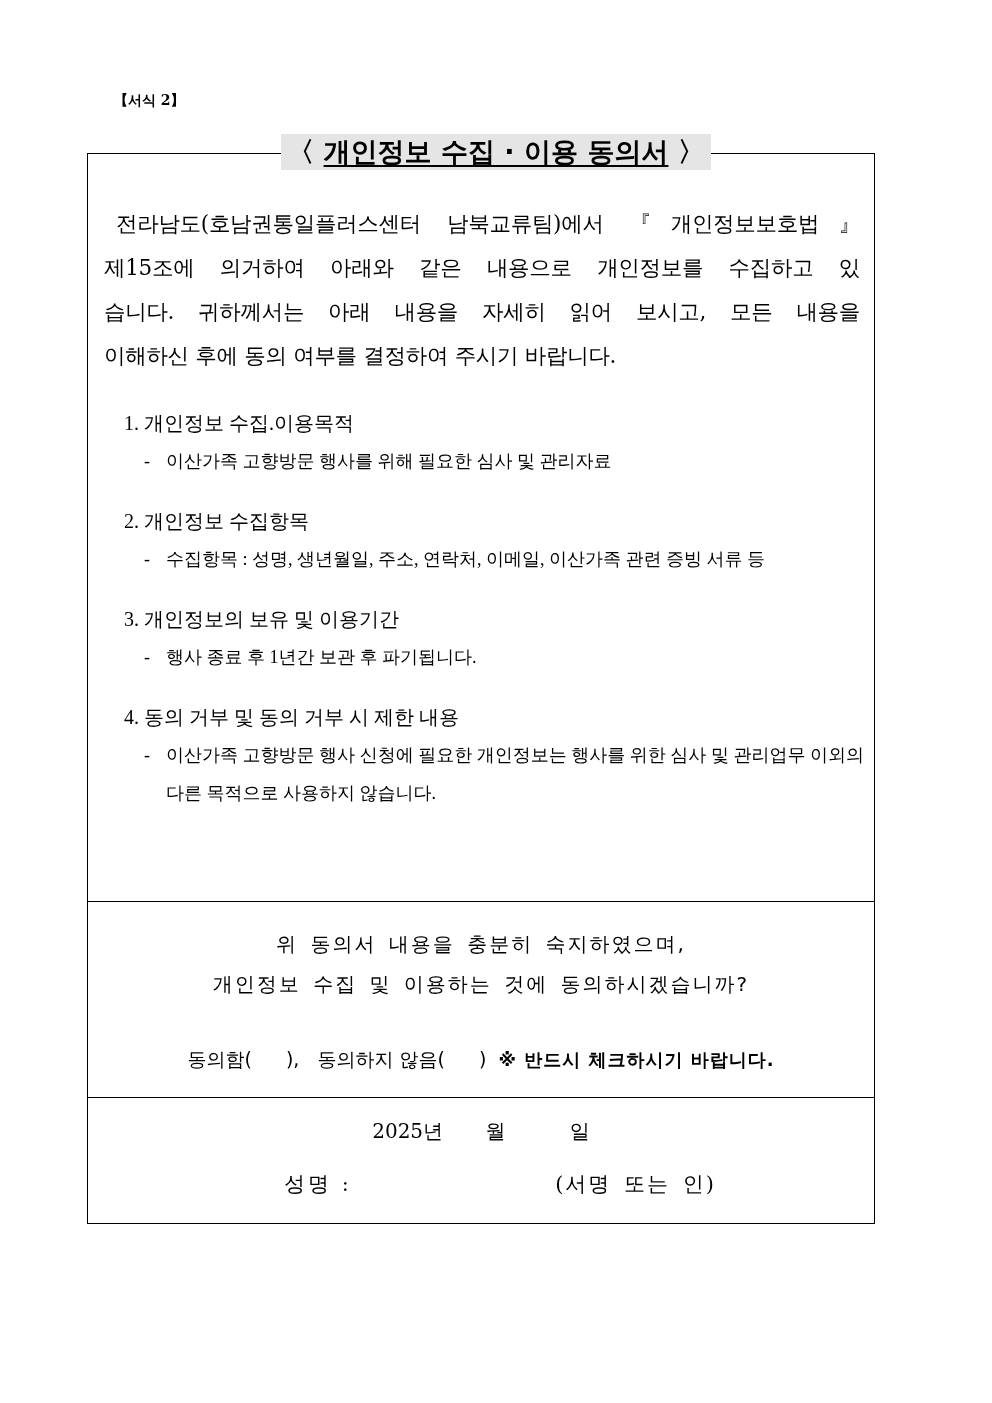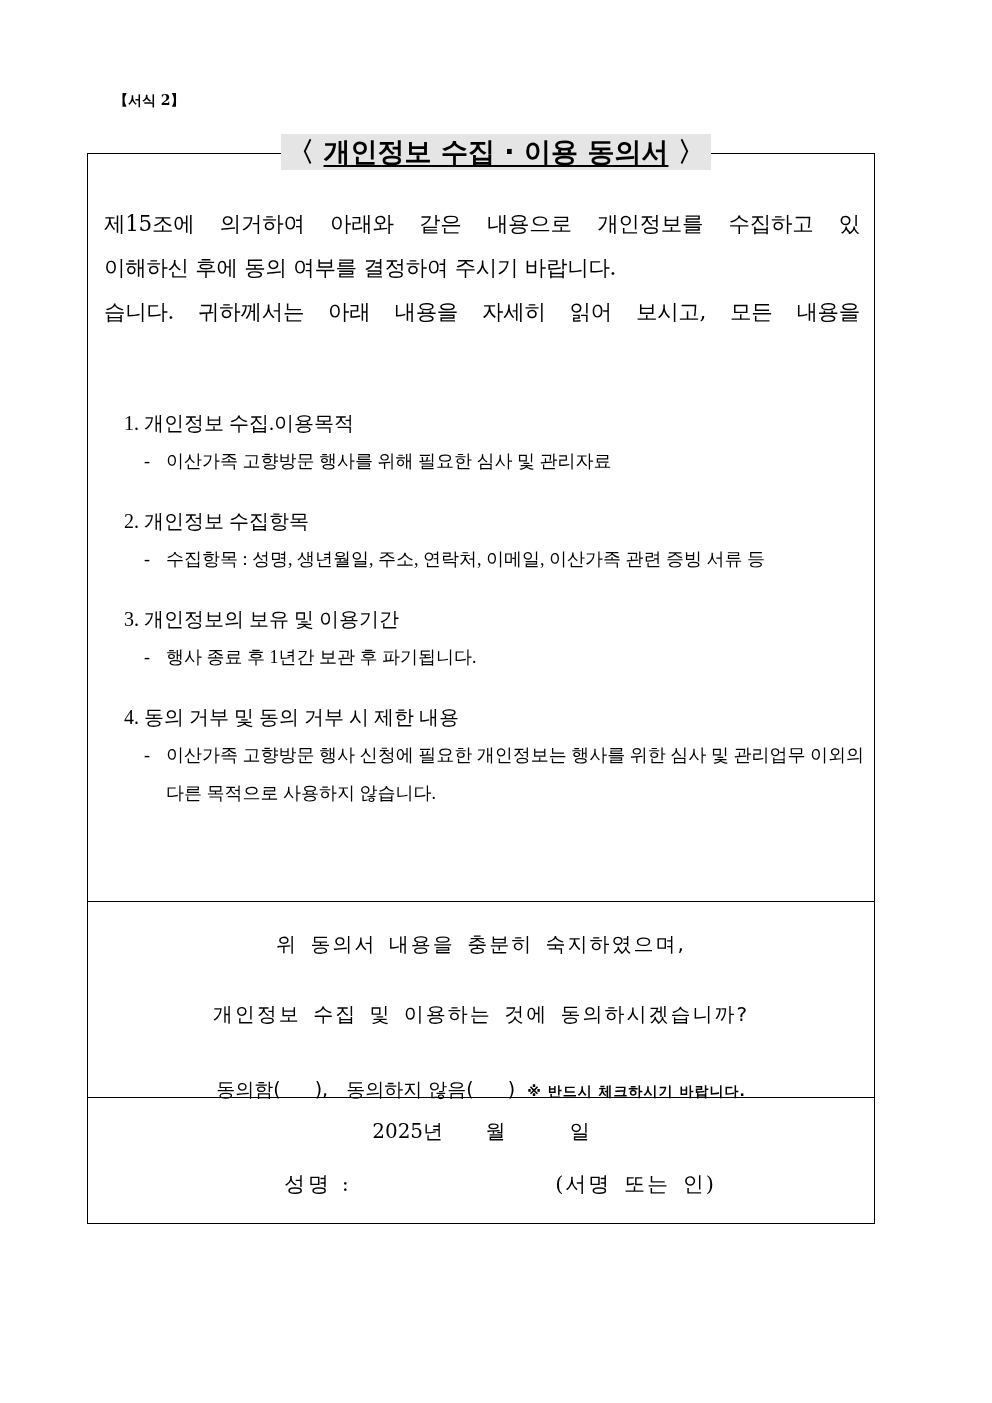--- a/index.html
+++ b/index.html
@@ -134,40 +134,39 @@
       width: 786px;
       height: 195px;
       text-align: center;
       font-family: "DejaVu Sans", sans-serif;
     }
     .q-line {
       font-size: 20px;
       line-height: 40px;
       letter-spacing: 2px;
       word-spacing: 4px;
-      margin-top: 30px;
     }
     .q-first { margin-top: 22px; }
     .choices {
       margin-top: 40px;
       font-size: 19px;
       line-height: 30px;
     }
     .choice {
       display: inline-block;
     }
     .paren-box {
       display: inline-block;
       width: 34px;
       height: 20px;
       vertical-align: -2px;
     }
     .notice {
       font-weight: bold;
-      font-size: 14px;
+      font-size: 18px;
       letter-spacing: 1px;
       margin-left: 6px;
     }
     .section3 {
       position: absolute;
       left: 88px;
       top: 1098px;
       width: 786px;
       height: 125px;
       font-family: "DejaVu Serif", serif;
@@ -211,23 +210,24 @@
 <div class="title-wrap">
   <span class="title">
     <span>〈</span>
     <span class="t-text">개인정보 수집 · 이용 동의서</span>
     <span>〉</span>
   </span>
 </div>
 
 <div class="section1">
   <div class="intro">
+    <span class="line first">전라남도(호남권통일플러스센터  남북교류팀)에서 『개인정보보호법』</span>
     <span class="line">제15조에 의거하여 아래와 같은 내용으로 개인정보를 수집하고 있</span>
+    <span class="line">습니다. 귀하께서는 아래 내용을 자세히 읽어 보시고, 모든 내용을</span>
     <span class="line last">이해하신 후에 동의 여부를 결정하여 주시기 바랍니다.</span>
-    <span class="line">습니다. 귀하께서는 아래 내용을 자세히 읽어 보시고, 모든 내용을</span>
   </div>
 
   <div class="items">
     <div class="item">
       <div class="item-title">1. 개인정보 수집.이용목적</div>
       <div class="item-desc"><span class="dash">-</span><span>이산가족 고향방문 행사를 위해 필요한 심사 및 관리자료</span></div>
     </div>
     <div class="item-gap"></div>
     <div class="item">
       <div class="item-title">2. 개인정보 수집항목</div>

